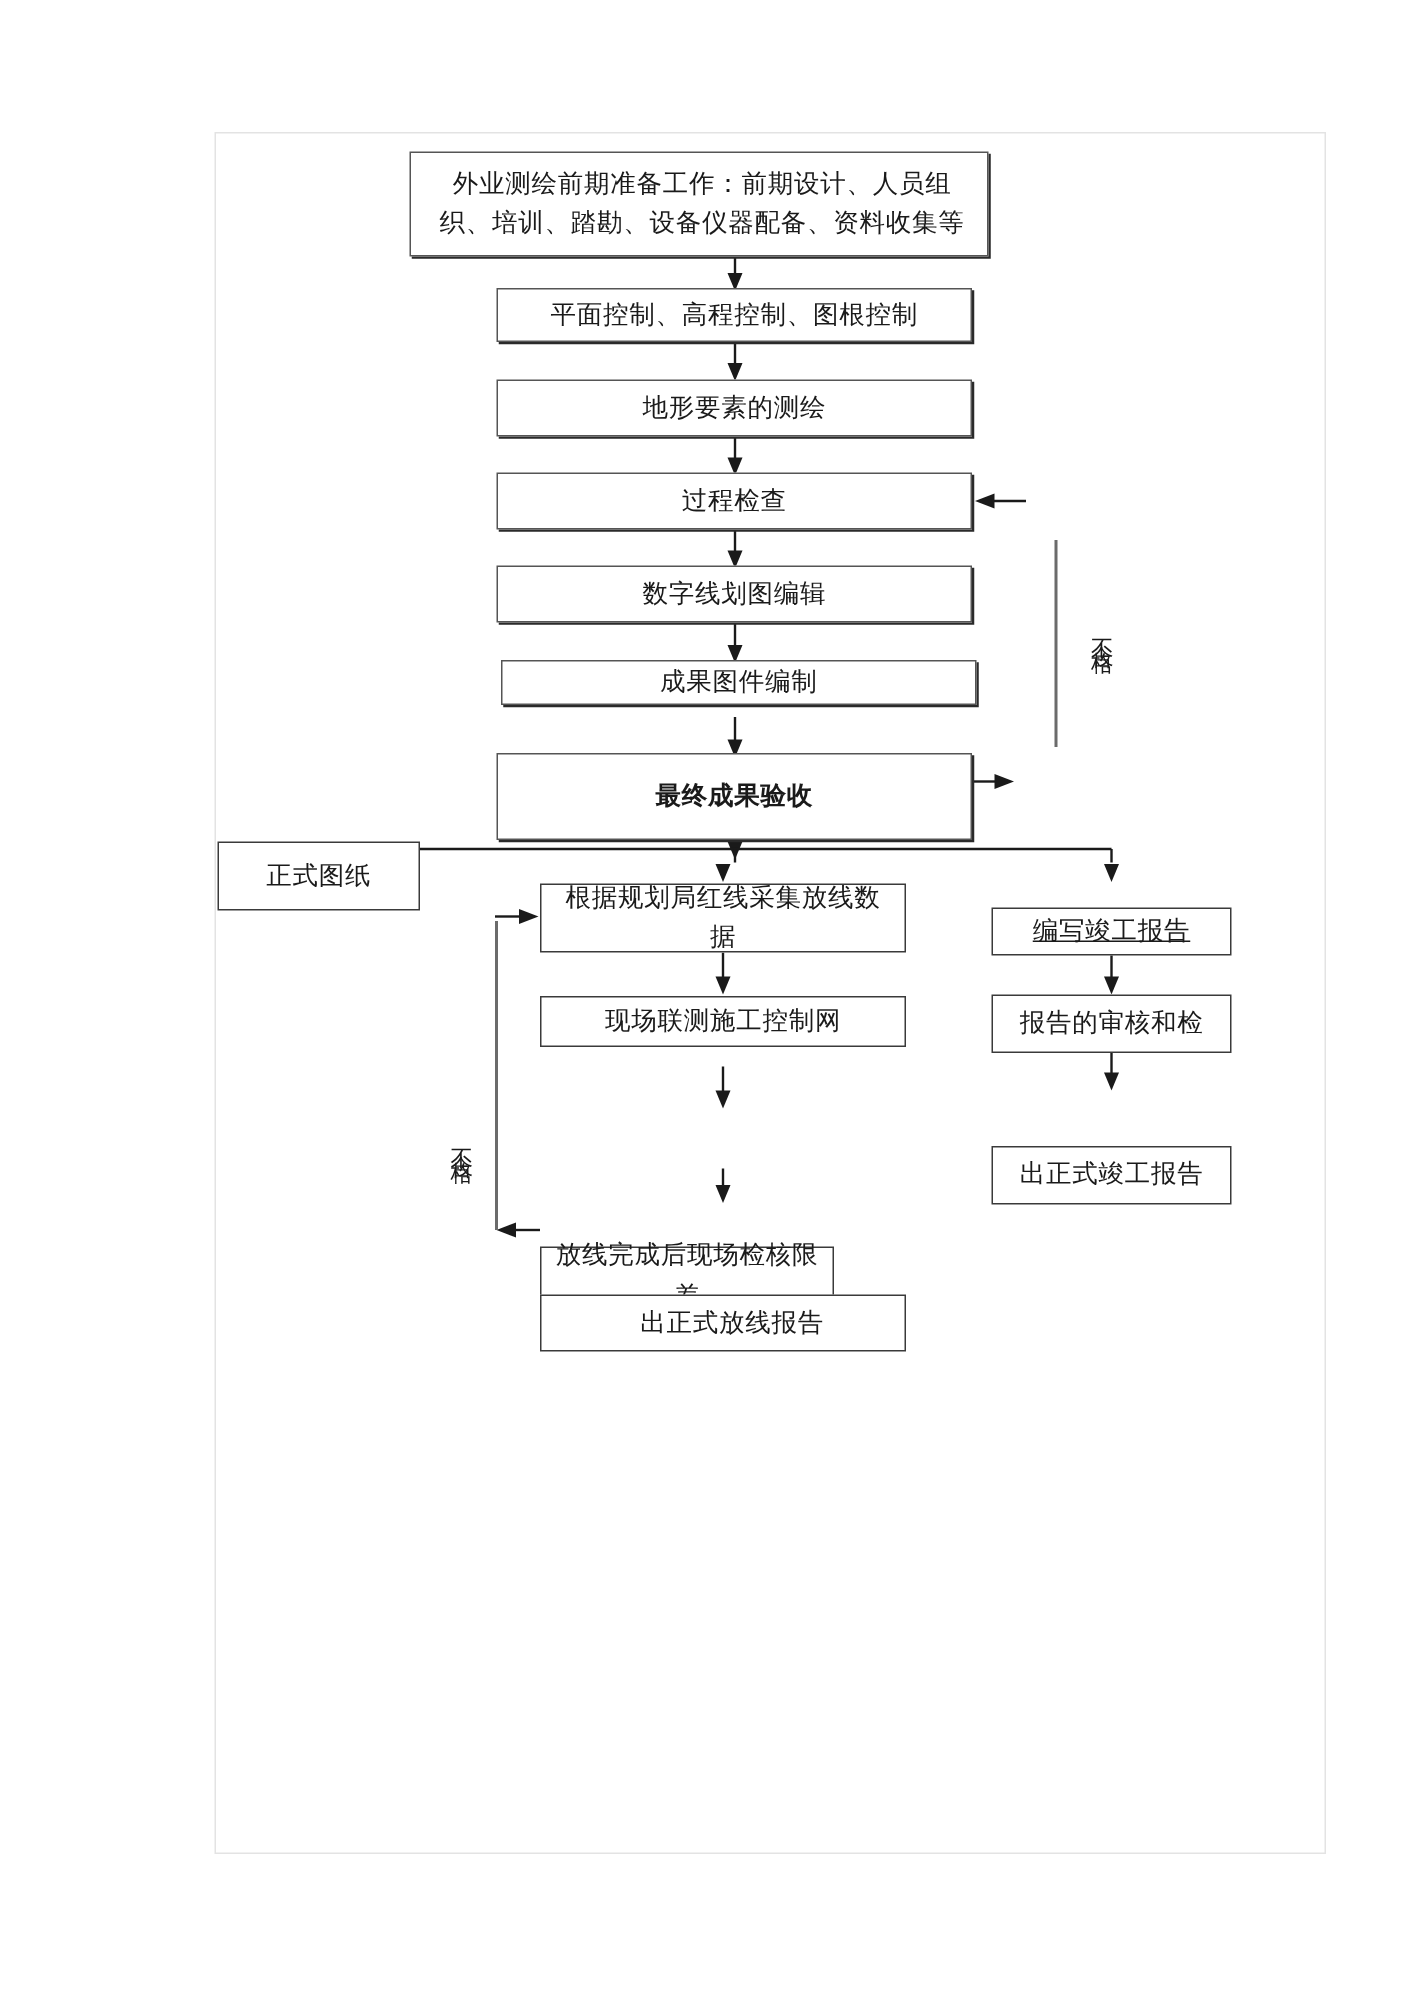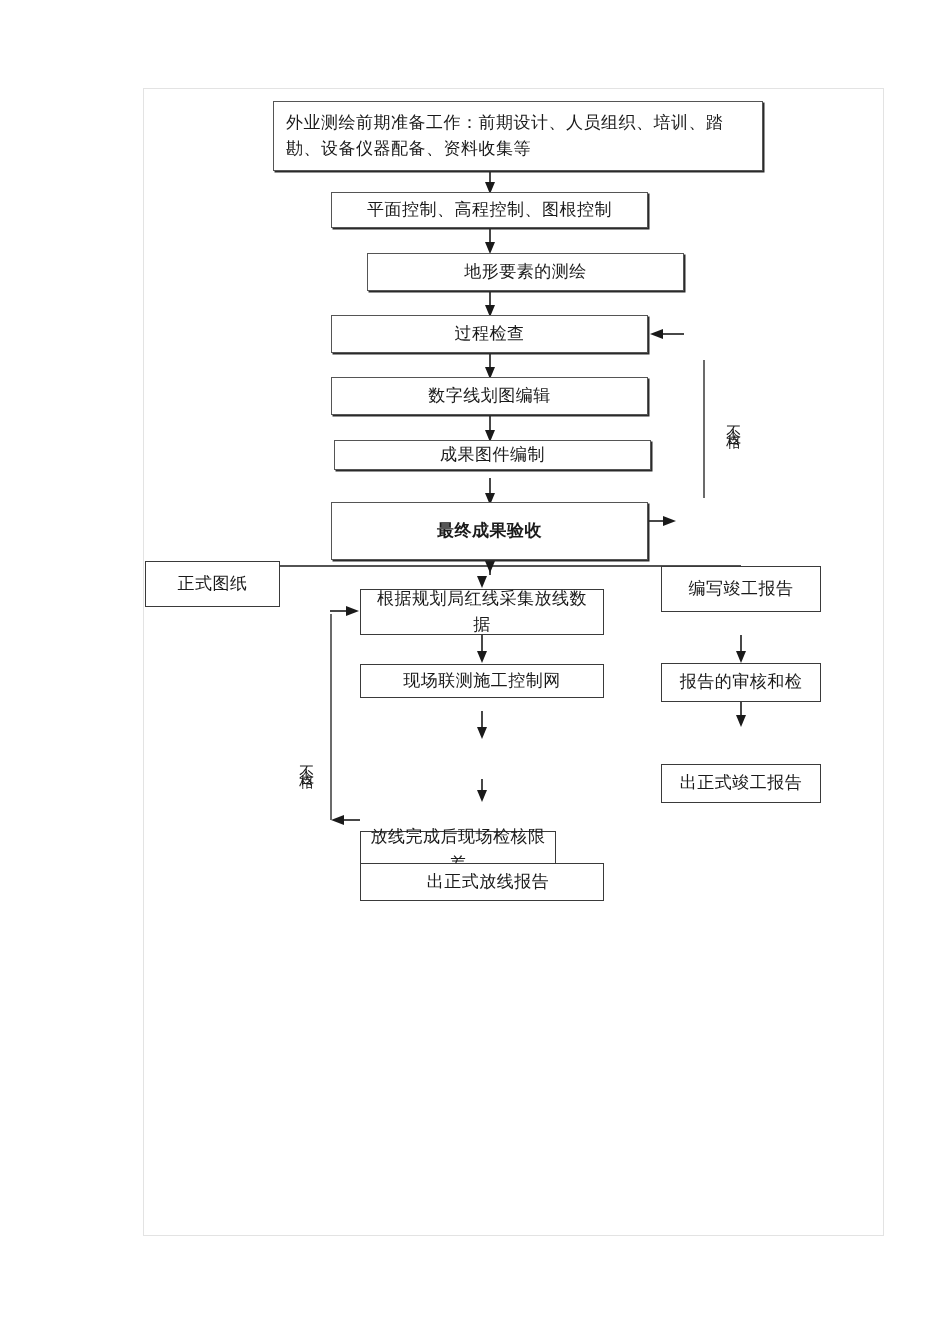--- a/index.html
+++ b/index.html
@@ -189,44 +189,44 @@
       <polygon class="hd" points="741,727 736,715 746,715"></polygon>
     </g>
   </svg>
 
   <div class="vrule" style="left:703px; top:360px; height:138px;"></div>
   <div class="vrule" style="left:330px; top:614px; height:206px;"></div>
 
   <div class="vlabel" style="left:722px; top:372px; height:96px;">不合格</div>
   <div class="vlabel" style="left:295px; top:712px; height:96px;">不合格</div>
 
-  <div class="node shadowed align-left" style="left:273px; top:101px; width:490px; height:70px;">外业测绘前期准备工作：前期设计、人员组织、培训、踏勘、设备仪器配备、资料收集等</div>
+  <div class="node shadowed align-left" style="left:273px; top:101px; width:386px; height:70px;text-align:center;">外业测绘前期准备工作：前期设计、人员组织、培训、踏勘、设备仪器配备、资料收集等</div>
 
   <div class="node shadowed" style="left:331px; top:192px; width:317px; height:36px;">平面控制、高程控制、图根控制</div>
 
-  <div class="node shadowed" style="left:331px; top:253px; width:317px; height:38px;margin-left:36px;">地形要素的测绘</div>
+  <div class="node shadowed" style="left:331px; top:253px; width:317px; height:38px;">地形要素的测绘</div>
 
   <div class="node shadowed" style="left:331px; top:315px; width:317px; height:38px;">过程检查</div>
 
   <div class="node shadowed" style="left:331px; top:377px; width:317px; height:38px;">数字线划图编辑</div>
 
   <div class="node shadowed" style="left:334px; top:440px; width:317px; height:30px;">成果图件编制</div>
 
   <div class="node shadowed" style="left:331px; top:502px; width:317px; height:58px;font-weight:bold;">最终成果验收</div>
 
   <div class="node" style="left:145px; top:561px; width:135px; height:46px;">正式图纸</div>
 
   <div class="node" style="left:360px; top:589px; width:244px; height:46px;">根据规划局红线采集放线数据</div>
 
   <div class="node" style="left:360px; top:664px; width:244px; height:34px;">现场联测施工控制网</div>
 
 
   <div class="node" style="left:360px; top:831px; width:196px; height:39px;">放线完成后现场检核限差</div>
 
   <div class="node" style="left:360px; top:863px; width:244px; height:38px;padding-left:20px;">出正式放线报告</div>
 
-  <div class="node" style="left:661px; top:566px; width:160px; height:46px;">编写竣工报告</div>
+  <div class="node" style="left:661px; top:605px; width:160px; height:32px;text-decoration:underline;">编写竣工报告</div>
 
   <div class="node" style="left:661px; top:663px; width:160px; height:39px;">报告的审核和检</div>
 
   <div class="node" style="left:661px; top:727px; width:160px; height:39px;margin-top:37px;">出正式竣工报告</div>
 
 </div>
 
 </body></html>

